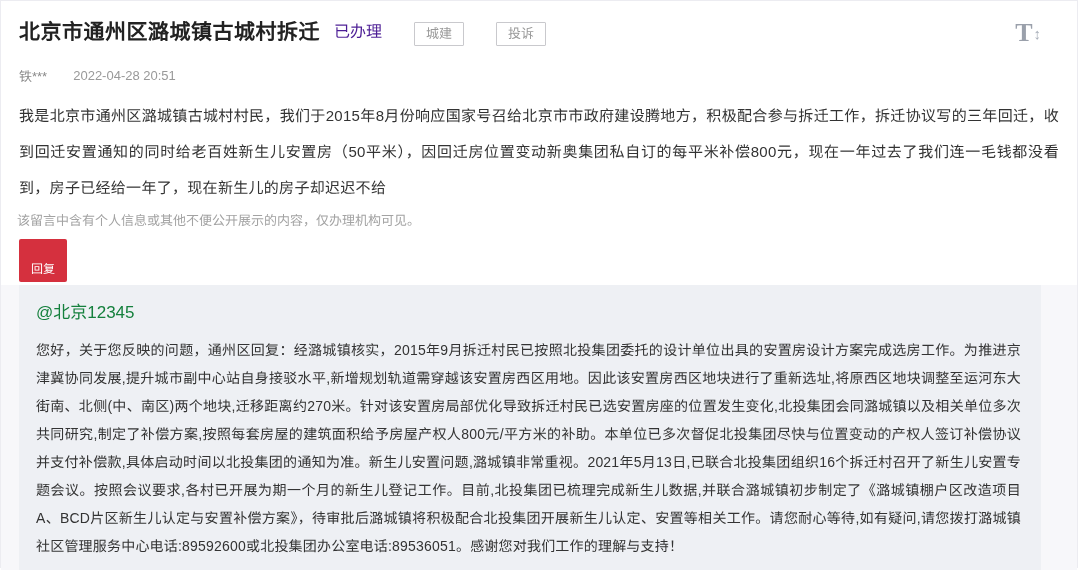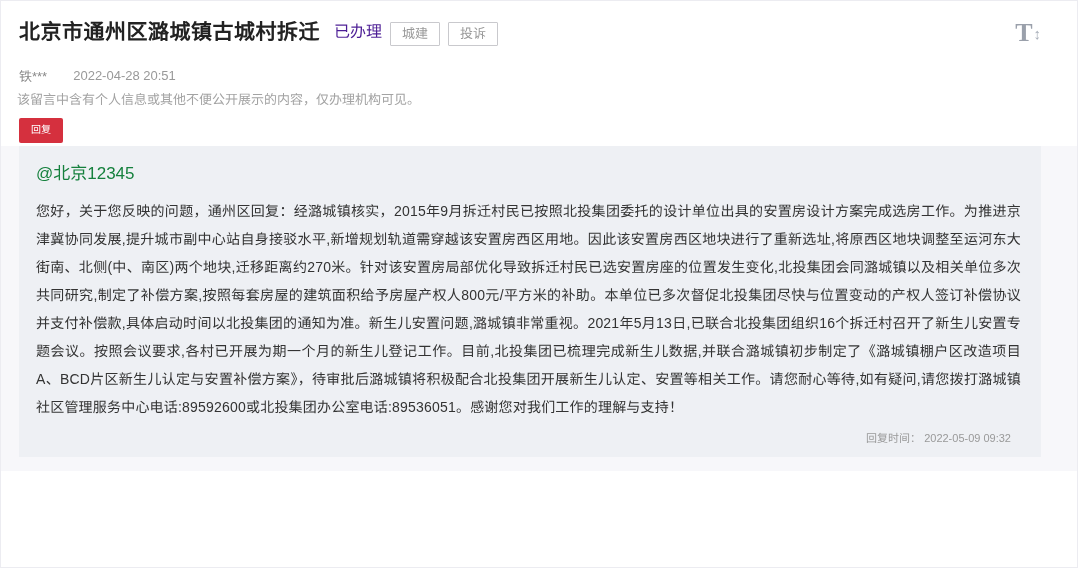--- a/index.html
+++ b/index.html
@@ -20,21 +20,21 @@
     padding:17px 18px 0 18px;
   }
   .post-title{
     font-size:21px;font-weight:bold;color:#222;
     letter-spacing:0.5px;margin:0;line-height:28px;
   }
   .status-badge{
     margin-left:14px;font-size:16px;color:#4c1d95;line-height:28px;
   }
   .tag{
-    margin-left:8px;border:1px solid #c9c9cd;color:#999;
+    margin-left:32px;border:1px solid #c9c9cd;color:#999;
     font-size:13px;line-height:16px;padding:3px 11px;
     background:#fff;border-radius:1px;cursor:pointer;
   }
   .font-size-toggle{
     margin-left:auto;margin-right:18px;
     color:#9aa0ab;cursor:pointer;display:flex;align-items:center;
     user-select:none;
   }
   .font-size-toggle .t-glyph{
     font-family:"Liberation Serif","DejaVu Serif",serif;
@@ -56,22 +56,22 @@
     font-size:15px;line-height:36px;color:#333;
     letter-spacing:0.3px;text-align:justify;
   }
   .privacy-notice{
     margin:5px 18px 0 16px;
     font-size:13px;color:#a3a3a3;line-height:20px;
   }
   
   .reply-button{
     display:inline-block;margin:8px 0 0 18px;
-    background:#d5303e;color:#fff;font-size:10px;
-    padding:3px 12px 4px 12px;border-radius:2px;
+    background:#d5303e;color:#fff;font-size:12px;
+    padding:21px 12px 4px 12px;border-radius:2px;
     border:none;cursor:pointer;line-height:18px;
   }
   
   .reply-section{
     margin-top:3px;
     background:#f7f7fa;
     padding:0 36px 14px 18px;
   }
   .reply-panel{
     background:#eef0f4;
@@ -108,20 +108,21 @@
     </span>
   </div>
 
   
   <div class="meta-row">
     <span class="author">铁***</span>
     <span class="datetime">2022-04-28 20:51</span>
   </div>
 
   
+  <div class="complaint-text">我是北京市通州区潞城镇古城村村民，我们于2015年8月份响应国家号召给北京市市政府建设腾地方，积极配合参与拆迁工作，拆迁协议写的三年回迁，收到回迁安置通知的同时给老百姓新生儿安置房（50平米），因回迁房位置变动新奥集团私自订的每平米补偿800元，现在一年过去了我们连一毛钱都没看到，房子已经给一年了，现在新生儿的房子却迟迟不给</div>
 
   
   <div class="privacy-notice">该留言中含有个人信息或其他不便公开展示的内容，仅办理机构可见。</div>
 
   
   <button class="reply-button">回复</button>
 
   
   <div class="reply-section">
     <div class="reply-panel">

